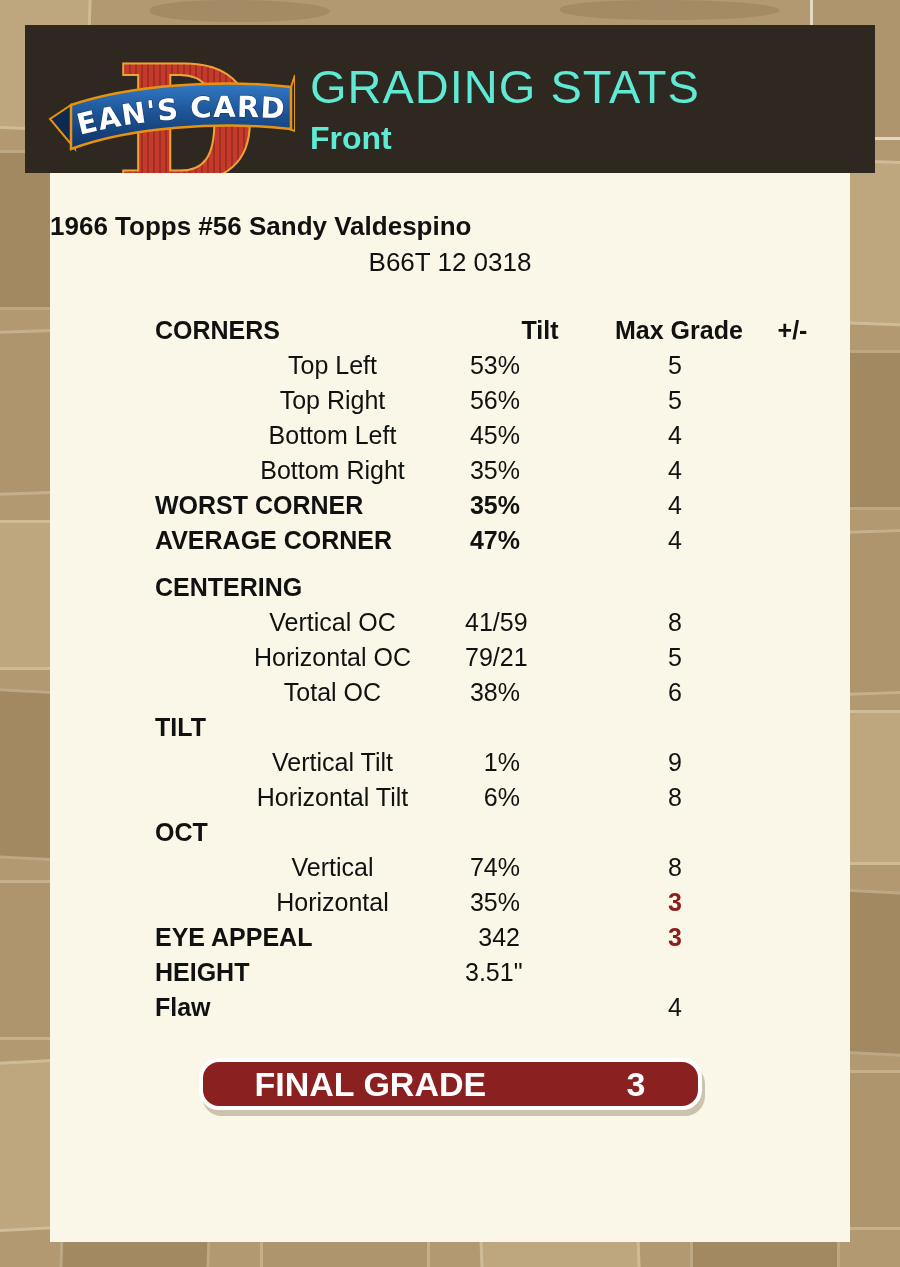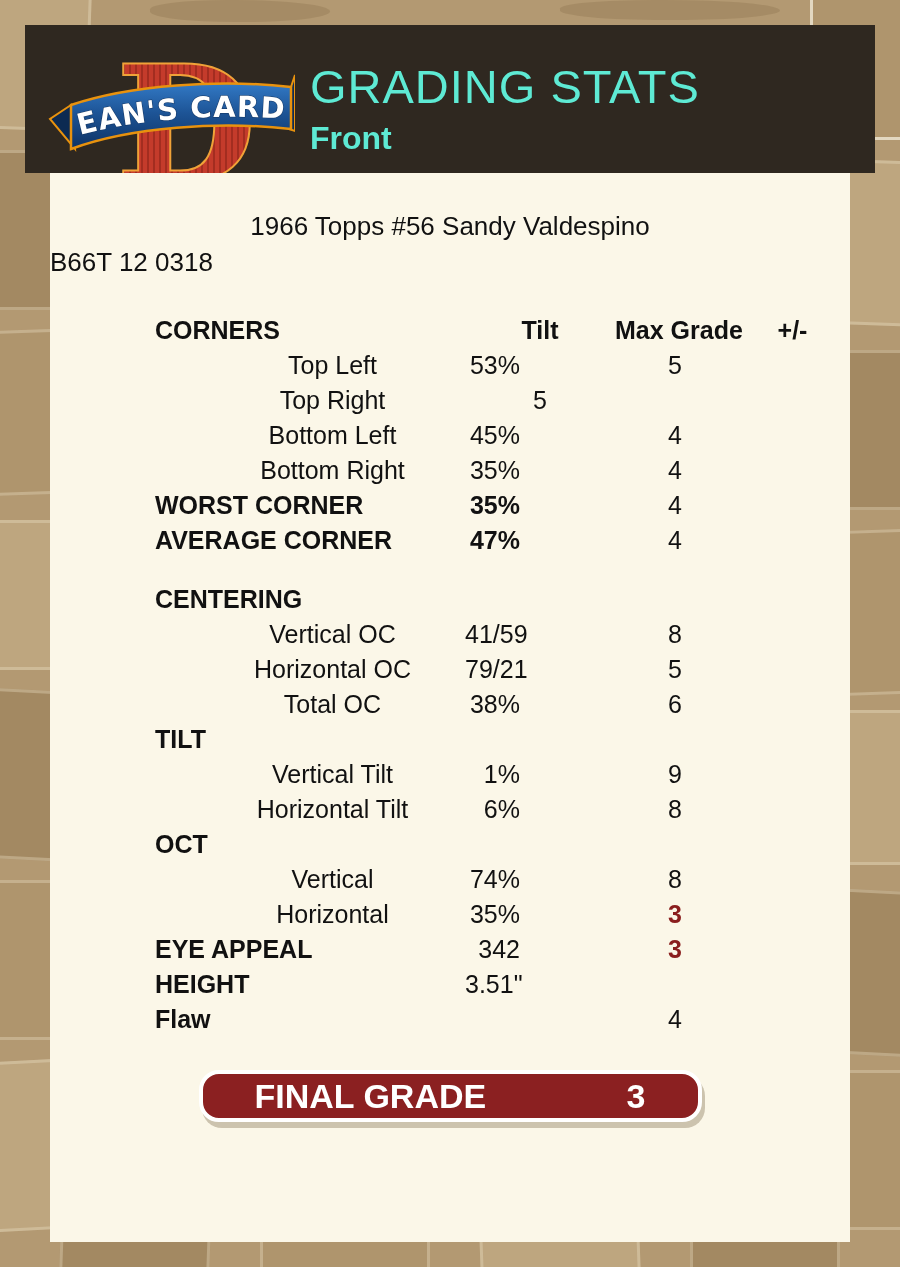--- a/index.html
+++ b/index.html
@@ -46,35 +46,35 @@
   .header-subtitle { font-size: 32px; line-height: 46px; font-weight: 700; }
 
   
   .panel {
     position: absolute; left: 50px; top: 173px;
     width: 800px; height: 1069px;
     background: #fbf7e8;
     z-index: 2;
   }
   .card-title {
-    margin-top: 35px; text-align: center;
-    font-size: 26px; line-height: 36px; font-weight: normal;
-  }
-  .card-serial { text-align: left; font-size: 26px; line-height: 36px; }
+    margin-top: 35px; text-align: left;
+    font-size: 26px; line-height: 36px; font-weight: bold;
+  }
+  .card-serial { text-align: center; font-size: 26px; line-height: 36px; }
 
   
   .stats-table { margin-top: 33px; font-size: 25px; }
   .trow {
     display: grid;
     grid-template-columns: 310px 150px 120px 115px;
     padding-left: 105px;
     height: 35px; line-height: 35px;
     white-space: nowrap;
   }
-  .trow.gap-before { margin-top: 24px; }
+  .trow.gap-before { margin-top: 12px; }
   .c-label { text-align: left; }
   .c-value { text-align: right; padding-right: 95px; }
   .c-max   { text-align: center; }
   .c-pm    { text-align: center; }
   .thead .c-label, .thead .c-max, .thead .c-pm { font-weight: bold; }
   .thead .c-value { text-align: center; padding-right: 0; font-weight: bold; }
   .style-sub .c-label { padding-left: 45px; text-align: center; }
   .style-section .c-label, .style-total .c-label, .style-lab .c-label { font-weight: bold; }
   .style-total .c-value { font-weight: bold; }
   .c-max.red { color: #8a1e1e; font-weight: bold; }
@@ -161,20 +161,21 @@
     </div>
     <div id="table-body">
         <div class="trow style-sub">
     <div class="c-label">Top Left</div>
     <div class="c-value">53%</div>
     <div class="c-max">5</div>
     <div class="c-pm"></div>
   </div>
         <div class="trow style-sub">
     <div class="c-label">Top Right</div>
+    <div class="c-value">56%</div>
     <div class="c-max">5</div>
     <div class="c-pm"></div>
   </div>
         <div class="trow style-sub">
     <div class="c-label">Bottom Left</div>
     <div class="c-value">45%</div>
     <div class="c-max">4</div>
     <div class="c-pm"></div>
   </div>
         <div class="trow style-sub">

